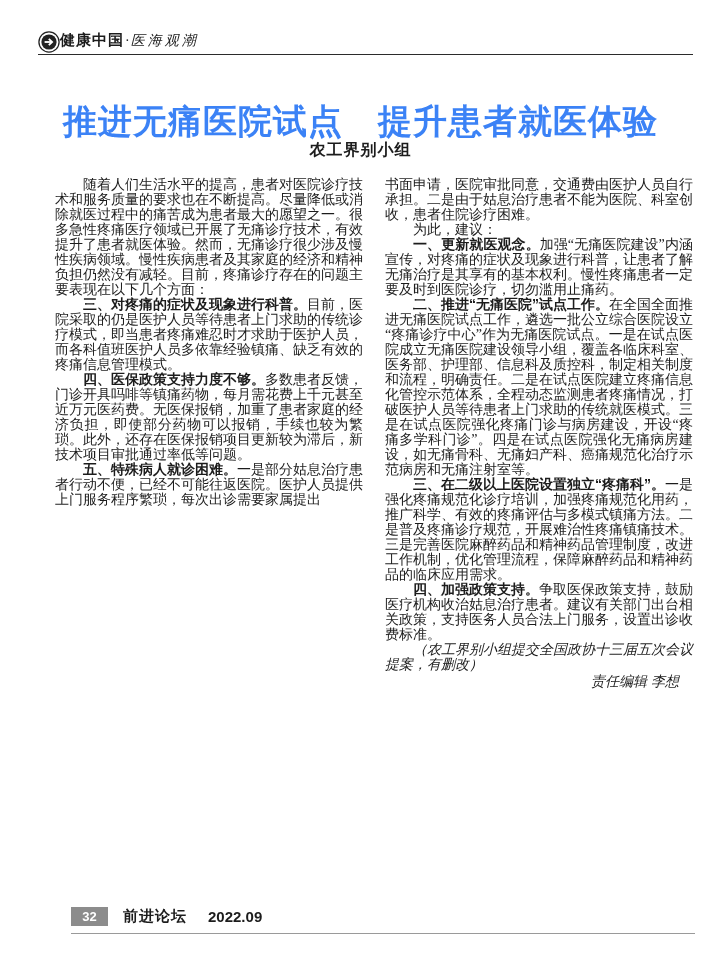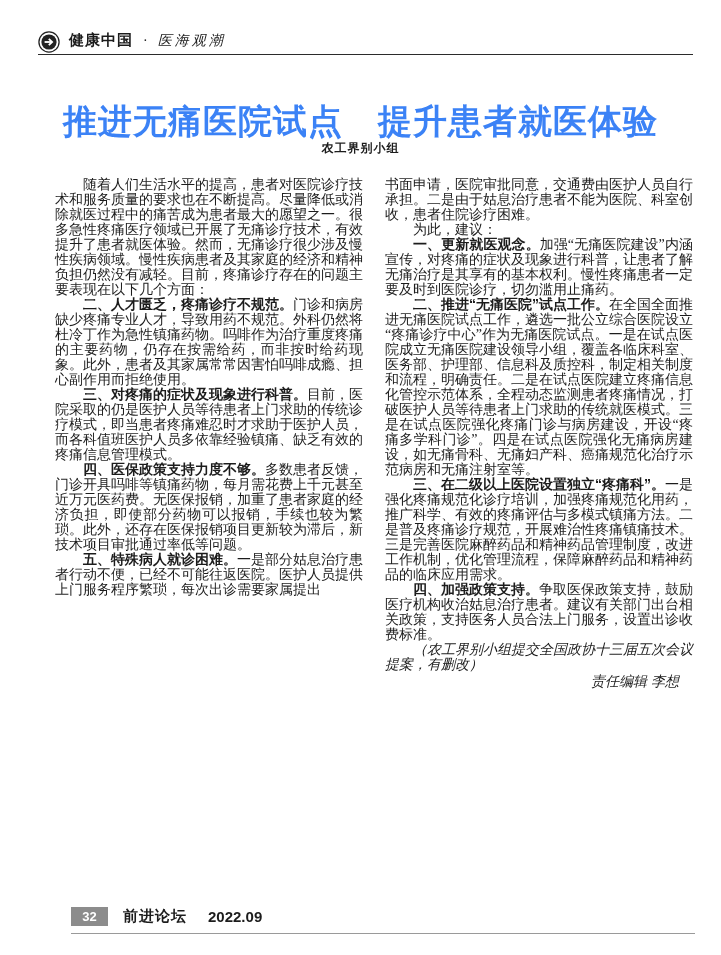--- a/index.html
+++ b/index.html
@@ -8,42 +8,42 @@
     background:#ffffff;
     color:#1c1c1c;
     font-family:"Liberation Serif","DejaVu Serif",serif;
   }
   .page { position:relative; width:721px; height:955px; overflow:hidden; background:#fff; }
 
   
   .header {
     position:absolute; left:38px; right:28px; top:27px; height:27px;
     border-bottom:1.5px solid #2b2b2b;
-    display:flex; align-items:center; gap:9px;
+    display:flex; align-items:center; 
   }
   .brand-icon { width:22px; height:22px; display:inline-block; flex:0 0 auto; margin-bottom:-3px; }
   .brand {
     font-family:"Liberation Sans","DejaVu Sans",sans-serif;
     font-weight:bold; font-size:15px; letter-spacing:1px;
   }
   .head-sep { font-size:14px; margin:0 1px; }
   .section-name { font-style:italic; font-size:14px; letter-spacing:3px; }
 
   
   .title {
     position:absolute; top:76px; left:0; width:100%;
     text-align:center;
     font-family:"Liberation Sans","DejaVu Sans",sans-serif;
     font-weight:bold; font-size:34px; letter-spacing:1px; color:#3b82f6;
   }
   .byline {
     position:absolute; top:140px; left:0; width:100%;
     text-align:center;
     font-family:"Liberation Sans","DejaVu Sans",sans-serif;
-    font-weight:bold; font-size:12px; letter-spacing:1px;
+    font-weight:bold; font-size:16px; letter-spacing:1px;
   }
 
   
   .columns {
     position:absolute; top:177px; left:55px; width:638px;
     display:flex; gap:22px;
   }
   .col { width:308px; font-size:14px; line-height:15px; text-align:justify; }
   .col p { margin:0; text-indent:2em; }
   .col p.noindent { text-indent:0; }
@@ -95,21 +95,20 @@
     <span class="section-name">医海观潮</span>
   </div>
 
   <h1 class="title">推进无痛医院试点　提升患者就医体验</h1>
   <div class="byline">农工界别小组</div>
 
   <div class="columns">
 
     <div class="col">
       <p><b class="lead"></b><span>随着人们生活水平的提高，患者对医院诊疗技术和服务质量的要求也在不断提高。尽量降低或消除就医过程中的痛苦成为患者最大的愿望之一。很多急性疼痛医疗领域已开展了无痛诊疗技术，有效提升了患者就医体验。然而，无痛诊疗很少涉及慢性疾病领域。慢性疾病患者及其家庭的经济和精神负担仍然没有减轻。目前，疼痛诊疗存在的问题主要表现在以下几个方面：</span></p>
-      <p><b class="lead">二、人才匮乏，疼痛诊疗不规范。</b><span>门诊和病房缺少疼痛专业人才，导致用药不规范。外科仍然将杜冷丁作为急性镇痛药物。吗啡作为治疗重度疼痛的主要药物，仍存在按需给药，而非按时给药现象。此外，患者及其家属常常因害怕吗啡成瘾、担心副作用而拒绝使用。</span></p>
       <p><b class="lead">三、对疼痛的症状及现象进行科普。</b><span>目前，医院采取的仍是医护人员等待患者上门求助的传统诊疗模式，即当患者疼痛难忍时才求助于医护人员，而各科值班医护人员多依靠经验镇痛、缺乏有效的疼痛信息管理模式。</span></p>
       <p><b class="lead">四、医保政策支持力度不够。</b><span>多数患者反馈，门诊开具吗啡等镇痛药物，每月需花费上千元甚至近万元医药费。无医保报销，加重了患者家庭的经济负担，即使部分药物可以报销，手续也较为繁琐。此外，还存在医保报销项目更新较为滞后，新技术项目审批通过率低等问题。</span></p>
       <p><b class="lead">五、特殊病人就诊困难。</b><span>一是部分姑息治疗患者行动不便，已经不可能往返医院。医护人员提供上门服务程序繁琐，每次出诊需要家属提出</span></p>
     </div>
 
     <div class="col">
       <p class="noindent"><span>书面申请，医院审批同意，交通费由医护人员自行承担。二是由于姑息治疗患者不能为医院、科室创收，患者住院诊疗困难。</span></p>
       <p><span>为此，建议：</span></p>
       <p><b class="lead">一、更新就医观念。</b><span>加强“无痛医院建设”内涵宣传，对疼痛的症状及现象进行科普，让患者了解无痛治疗是其享有的基本权利。慢性疼痛患者一定要及时到医院诊疗，切勿滥用止痛药。</span></p>
       <p><b class="lead">二、推进“无痛医院”试点工作。</b><span>在全国全面推进无痛医院试点工作，遴选一批公立综合医院设立“疼痛诊疗中心”作为无痛医院试点。一是在试点医院成立无痛医院建设领导小组，覆盖各临床科室、医务部、护理部、信息科及质控科，制定相关制度和流程，明确责任。二是在试点医院建立疼痛信息化管控示范体系，全程动态监测患者疼痛情况，打破医护人员等待患者上门求助的传统就医模式。三是在试点医院强化疼痛门诊与病房建设，开设“疼痛多学科门诊”。四是在试点医院强化无痛病房建设，如无痛骨科、无痛妇产科、癌痛规范化治疗示范病房和无痛注射室等。</span></p>

